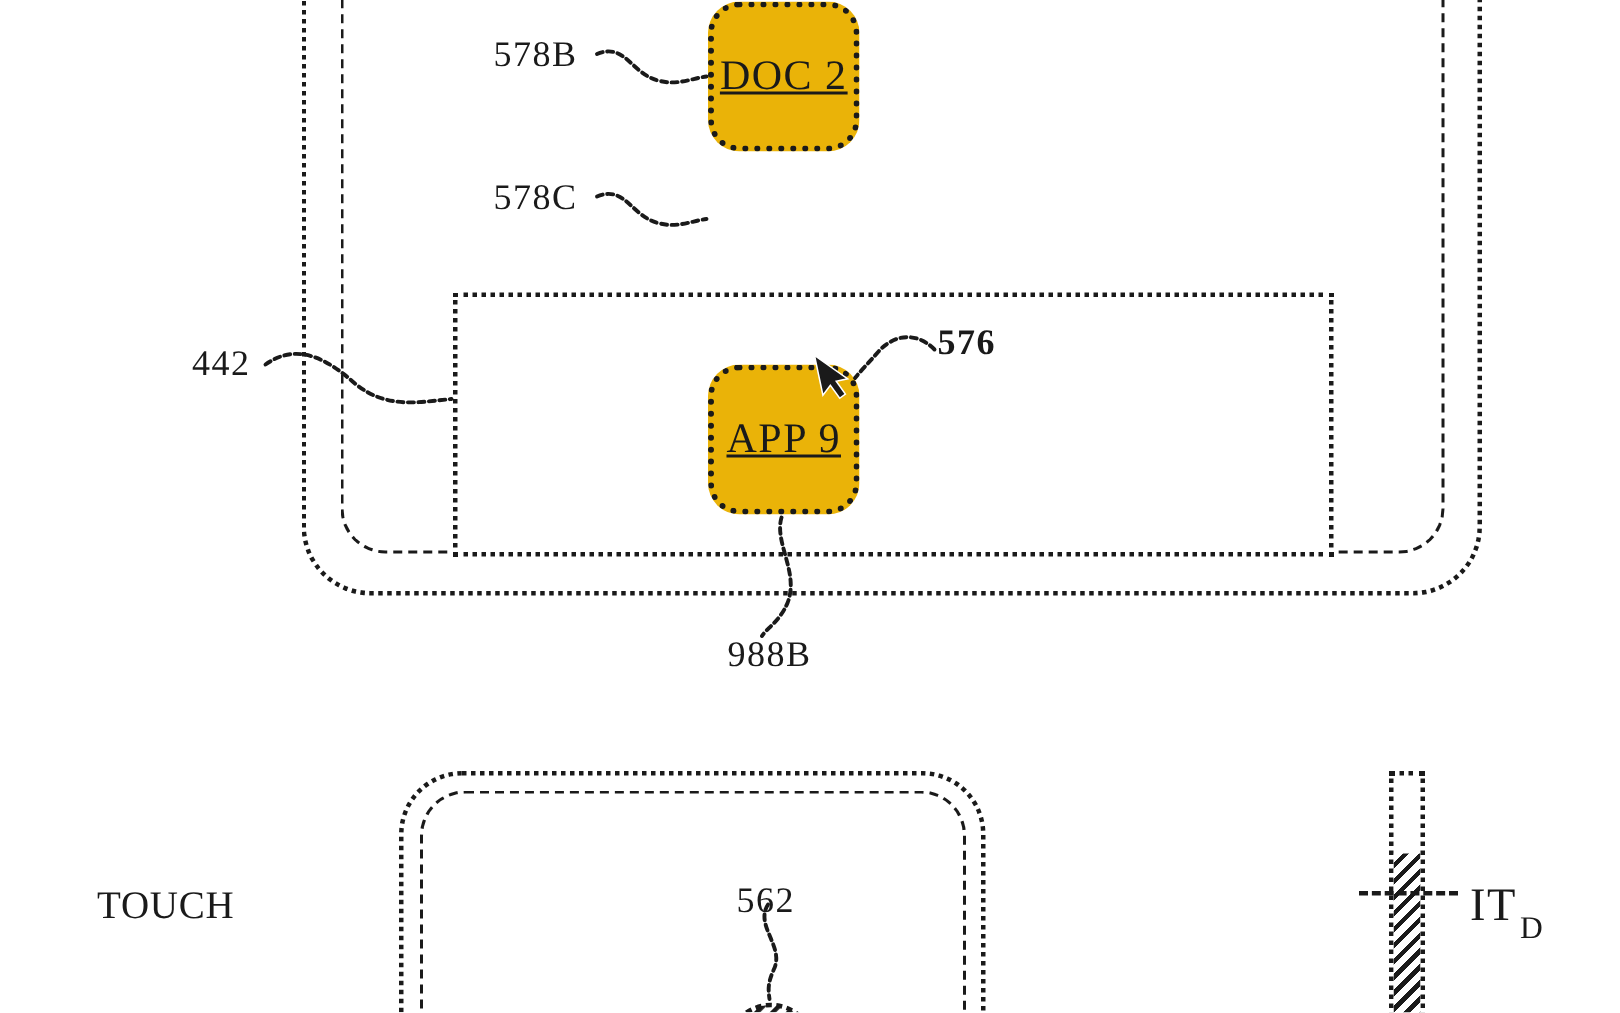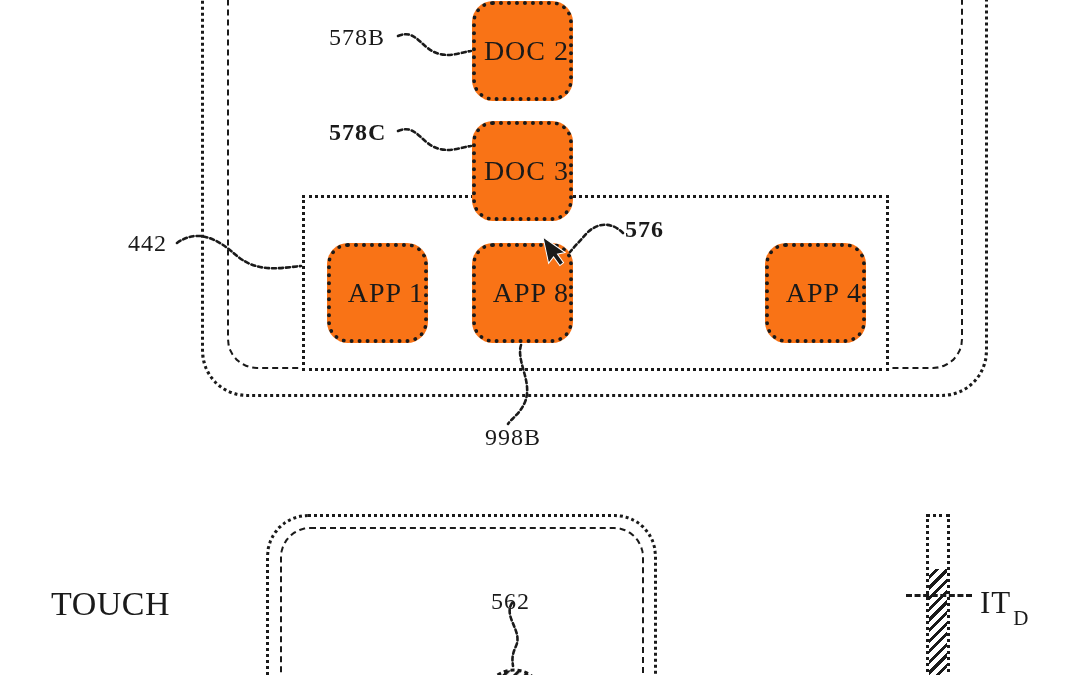--- a/index.html
+++ b/index.html
@@ -17,52 +17,52 @@
   }
   .inner-frame {
     left:227px; top:-80px; width:736px; height:449px;
     border:2.5px dashed #1a1a1a; border-radius:30px; z-index:1;
   }
   .dock {
     left:302px; top:195px; width:587px; height:176px;
     border:3.5px dotted #1a1a1a; background:#ffffff; z-index:2;
   }
   .icon-box {
-    width:101px; height:100px; background:#f97316;
+    width:101px; height:100px; background:#eab308;
     border:4px dotted #1a1a1a; border-radius:21px;
-    display:flex; align-items:center; justify-content:flex-end;
-    font-size:28px; letter-spacing:1px; z-index:3; white-space:nowrap;
+    display:flex; align-items:center; justify-content:center;
+    font-size:28px; letter-spacing:1px; z-index:3; white-space:nowrap;text-decoration:underline;
   }
   .doc2 { left:472px; top:1px; }
   .doc3 { left:472px; top:121px; }
   .app1 { left:327px; top:243px; }
   .app2 { left:472px; top:243px; }
   .app3 { left:619px; top:243px; }
   .app4 { left:765px; top:243px; }
 
   .ref-label { font-size:24px; letter-spacing:1px; z-index:4; white-space:nowrap; }
   .r578b { left:329px; top:24px; }
-  .r578c { left:329px; top:119px;font-weight:bold; }
+  .r578c { left:329px; top:119px; }
   .r574  { left:128px; top:230px; }
   .r576  { left:625px; top:216px;font-weight:bold; }
   .r572b { left:485px; top:424px; }
   .r562  { left:491px; top:588px; }
 
   
   .ts-outer {
     left:266px; top:514px; width:391px; height:220px;
     border:3.5px dotted #1a1a1a; border-radius:42px; z-index:1;
   }
   .ts-inner {
     left:280px; top:527px; width:364px; height:215px;
     border:2.5px dashed #1a1a1a; border-radius:30px; z-index:1;
   }
   .ts-caption {
     left:18px; top:590px; width:185px; text-align:center;
-    font-size:34px; line-height:27.5px; letter-spacing:0.5px; z-index:4;font-family:Liberation Serif, serif;
+    font-size:26px; line-height:27.5px; letter-spacing:0.5px; z-index:4;font-family:Liberation Serif, serif;
   }
   .ts-caption span { display:block; }
 
   
   .intensity-bar {
     left:926px; top:514px; width:24px; height:175px;
     border:3px dotted #1a1a1a; background:#ffffff; z-index:2; overflow:hidden;
   }
   .intensity-fill {
     position:absolute; left:0; right:0; top:52px; bottom:0;
@@ -85,39 +85,30 @@
 <div id="canvas">
 
   <div class="abs outer-frame"></div>
   <div class="abs inner-frame"></div>
 
   <div class="abs dock"></div>
 
   <div class="abs icon-box doc2">
     <span>DOC 2</span>
   </div>
-  <div class="abs icon-box doc3">
-    <span>DOC 3</span>
-  </div>
 
-  <div class="abs icon-box app1">
-    <span>APP 1</span>
-  </div>
   <div class="abs icon-box app2">
-    <span>APP 8</span>
-  </div>
-  <div class="abs icon-box app4">
-    <span>APP 4</span>
+    <span>APP 9</span>
   </div>
 
   <div class="abs ref-label r578b">578B</div>
   <div class="abs ref-label r578c">578C</div>
   <div class="abs ref-label r574">442</div>
   <div class="abs ref-label r576">576</div>
-  <div class="abs ref-label r572b">998B</div>
+  <div class="abs ref-label r572b">988B</div>
   <div class="abs ref-label r562">562</div>
 
   <div class="abs ts-outer"></div>
   <div class="abs ts-inner"></div>
   <div class="abs ts-caption">
     <span>TOUCH</span>
   </div>
 
   <div class="abs intensity-bar">
     <div class="intensity-fill"></div>

